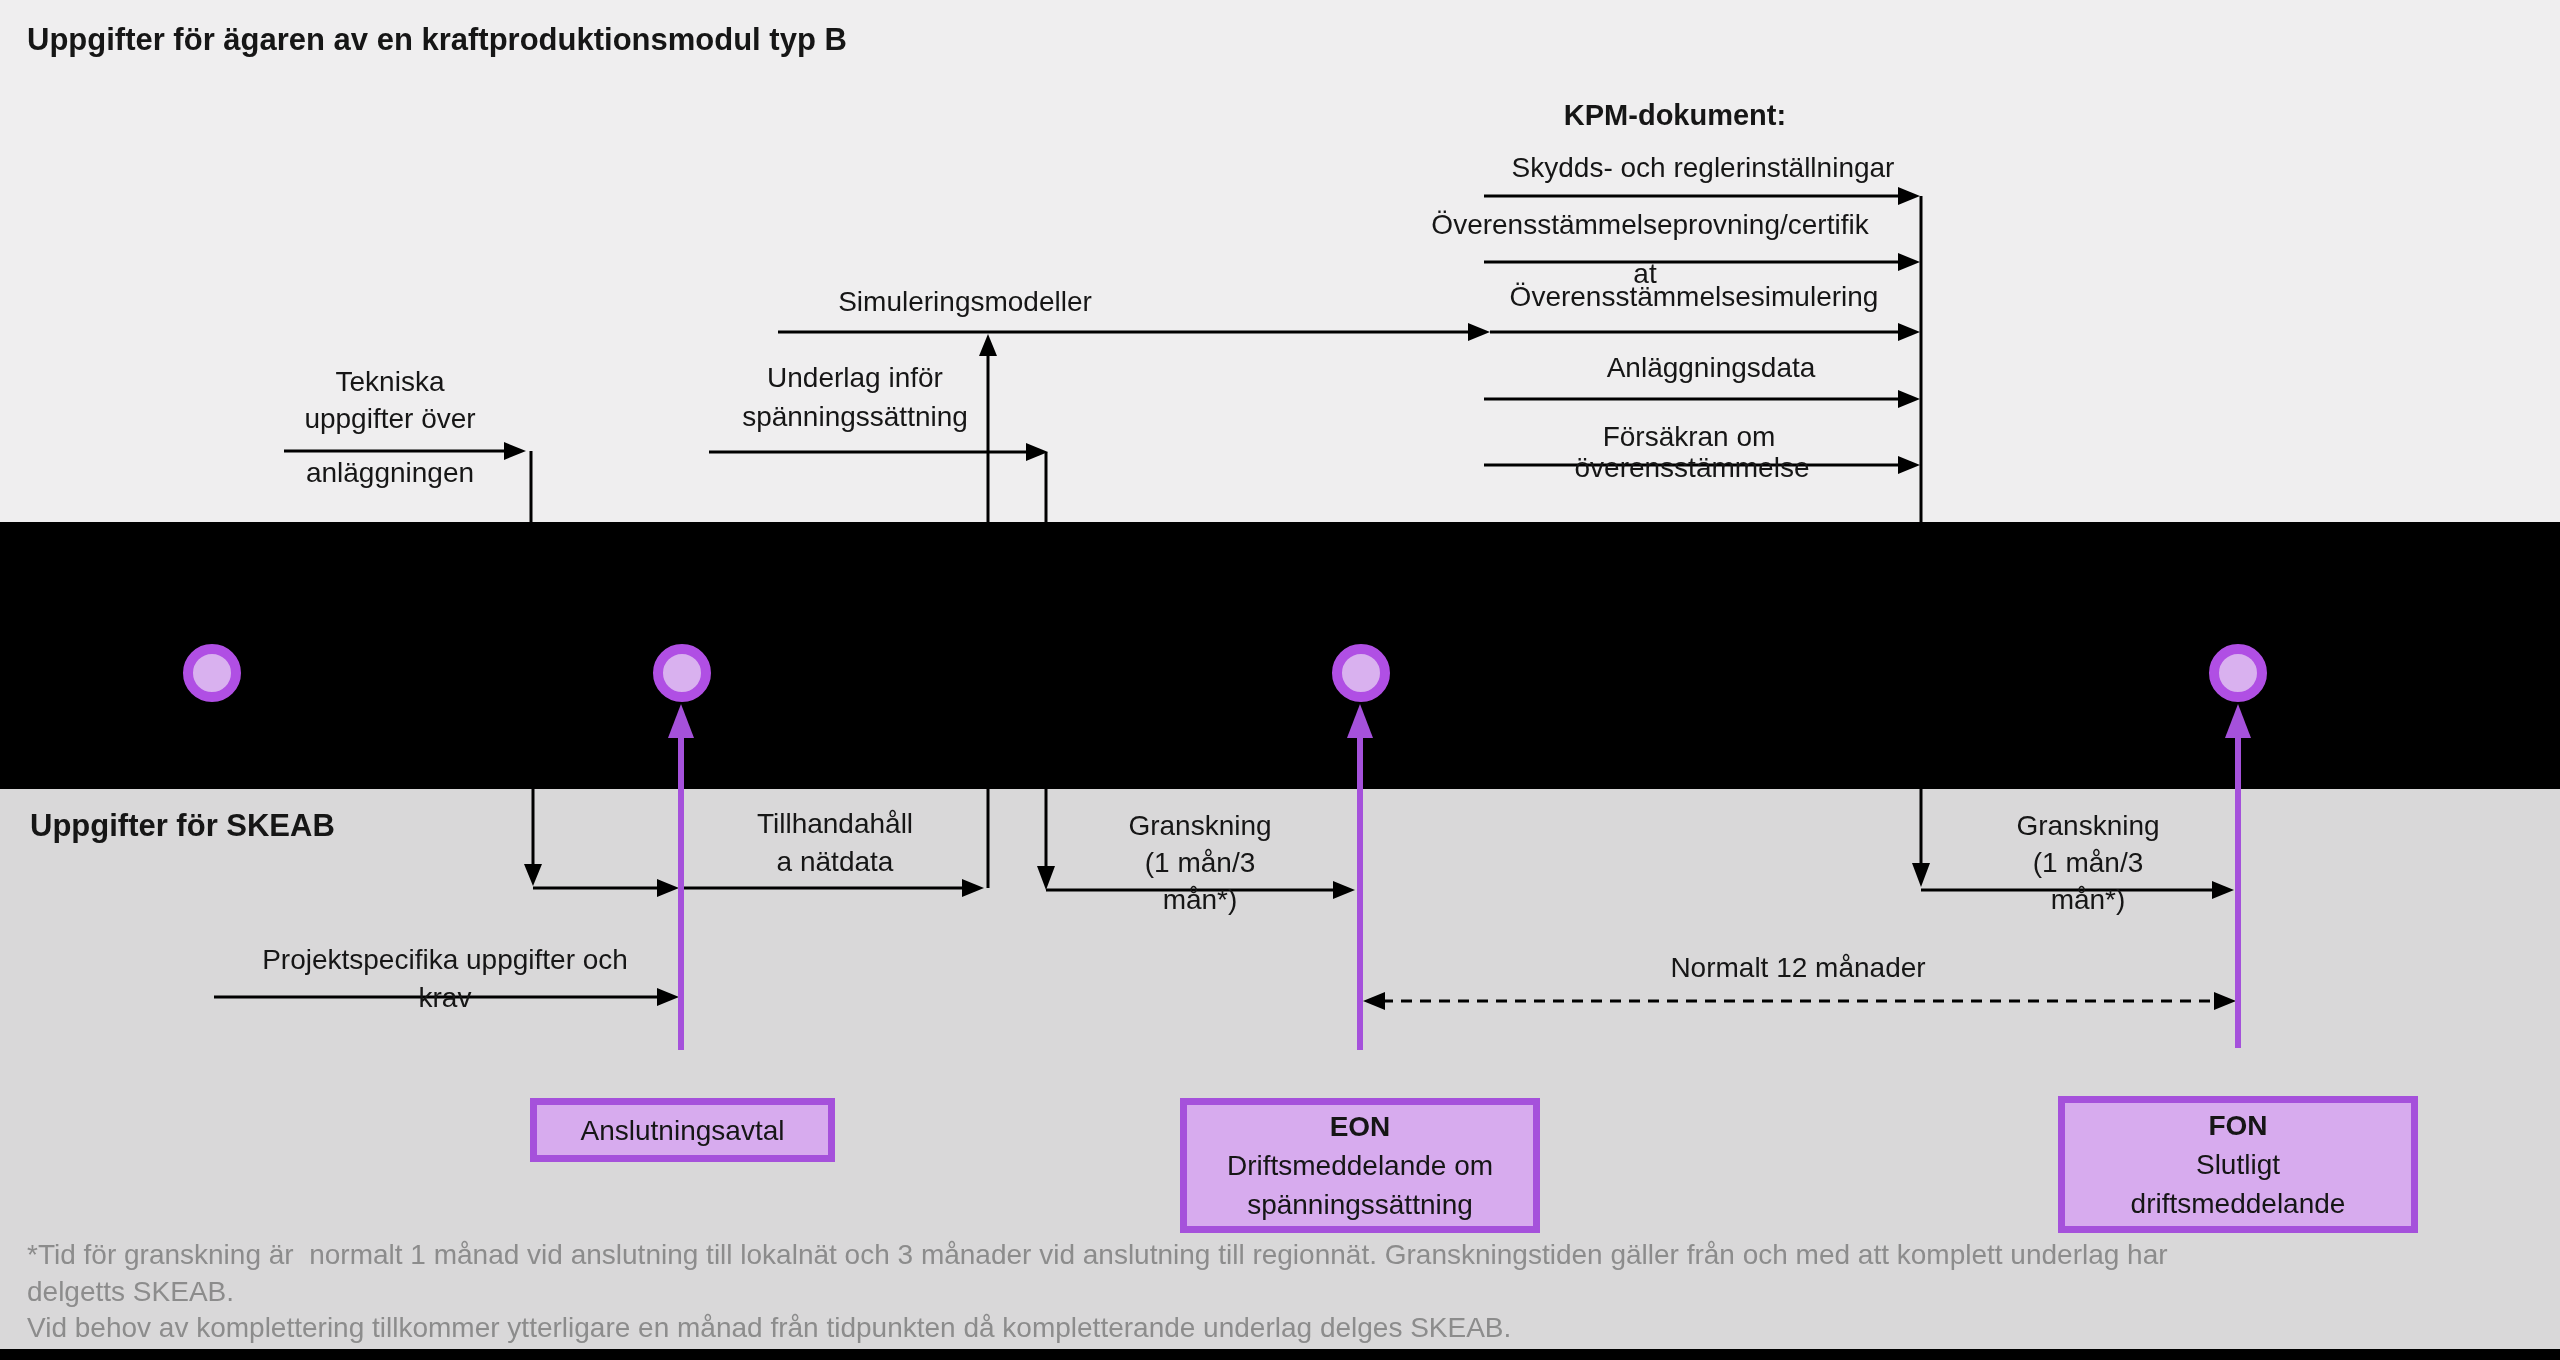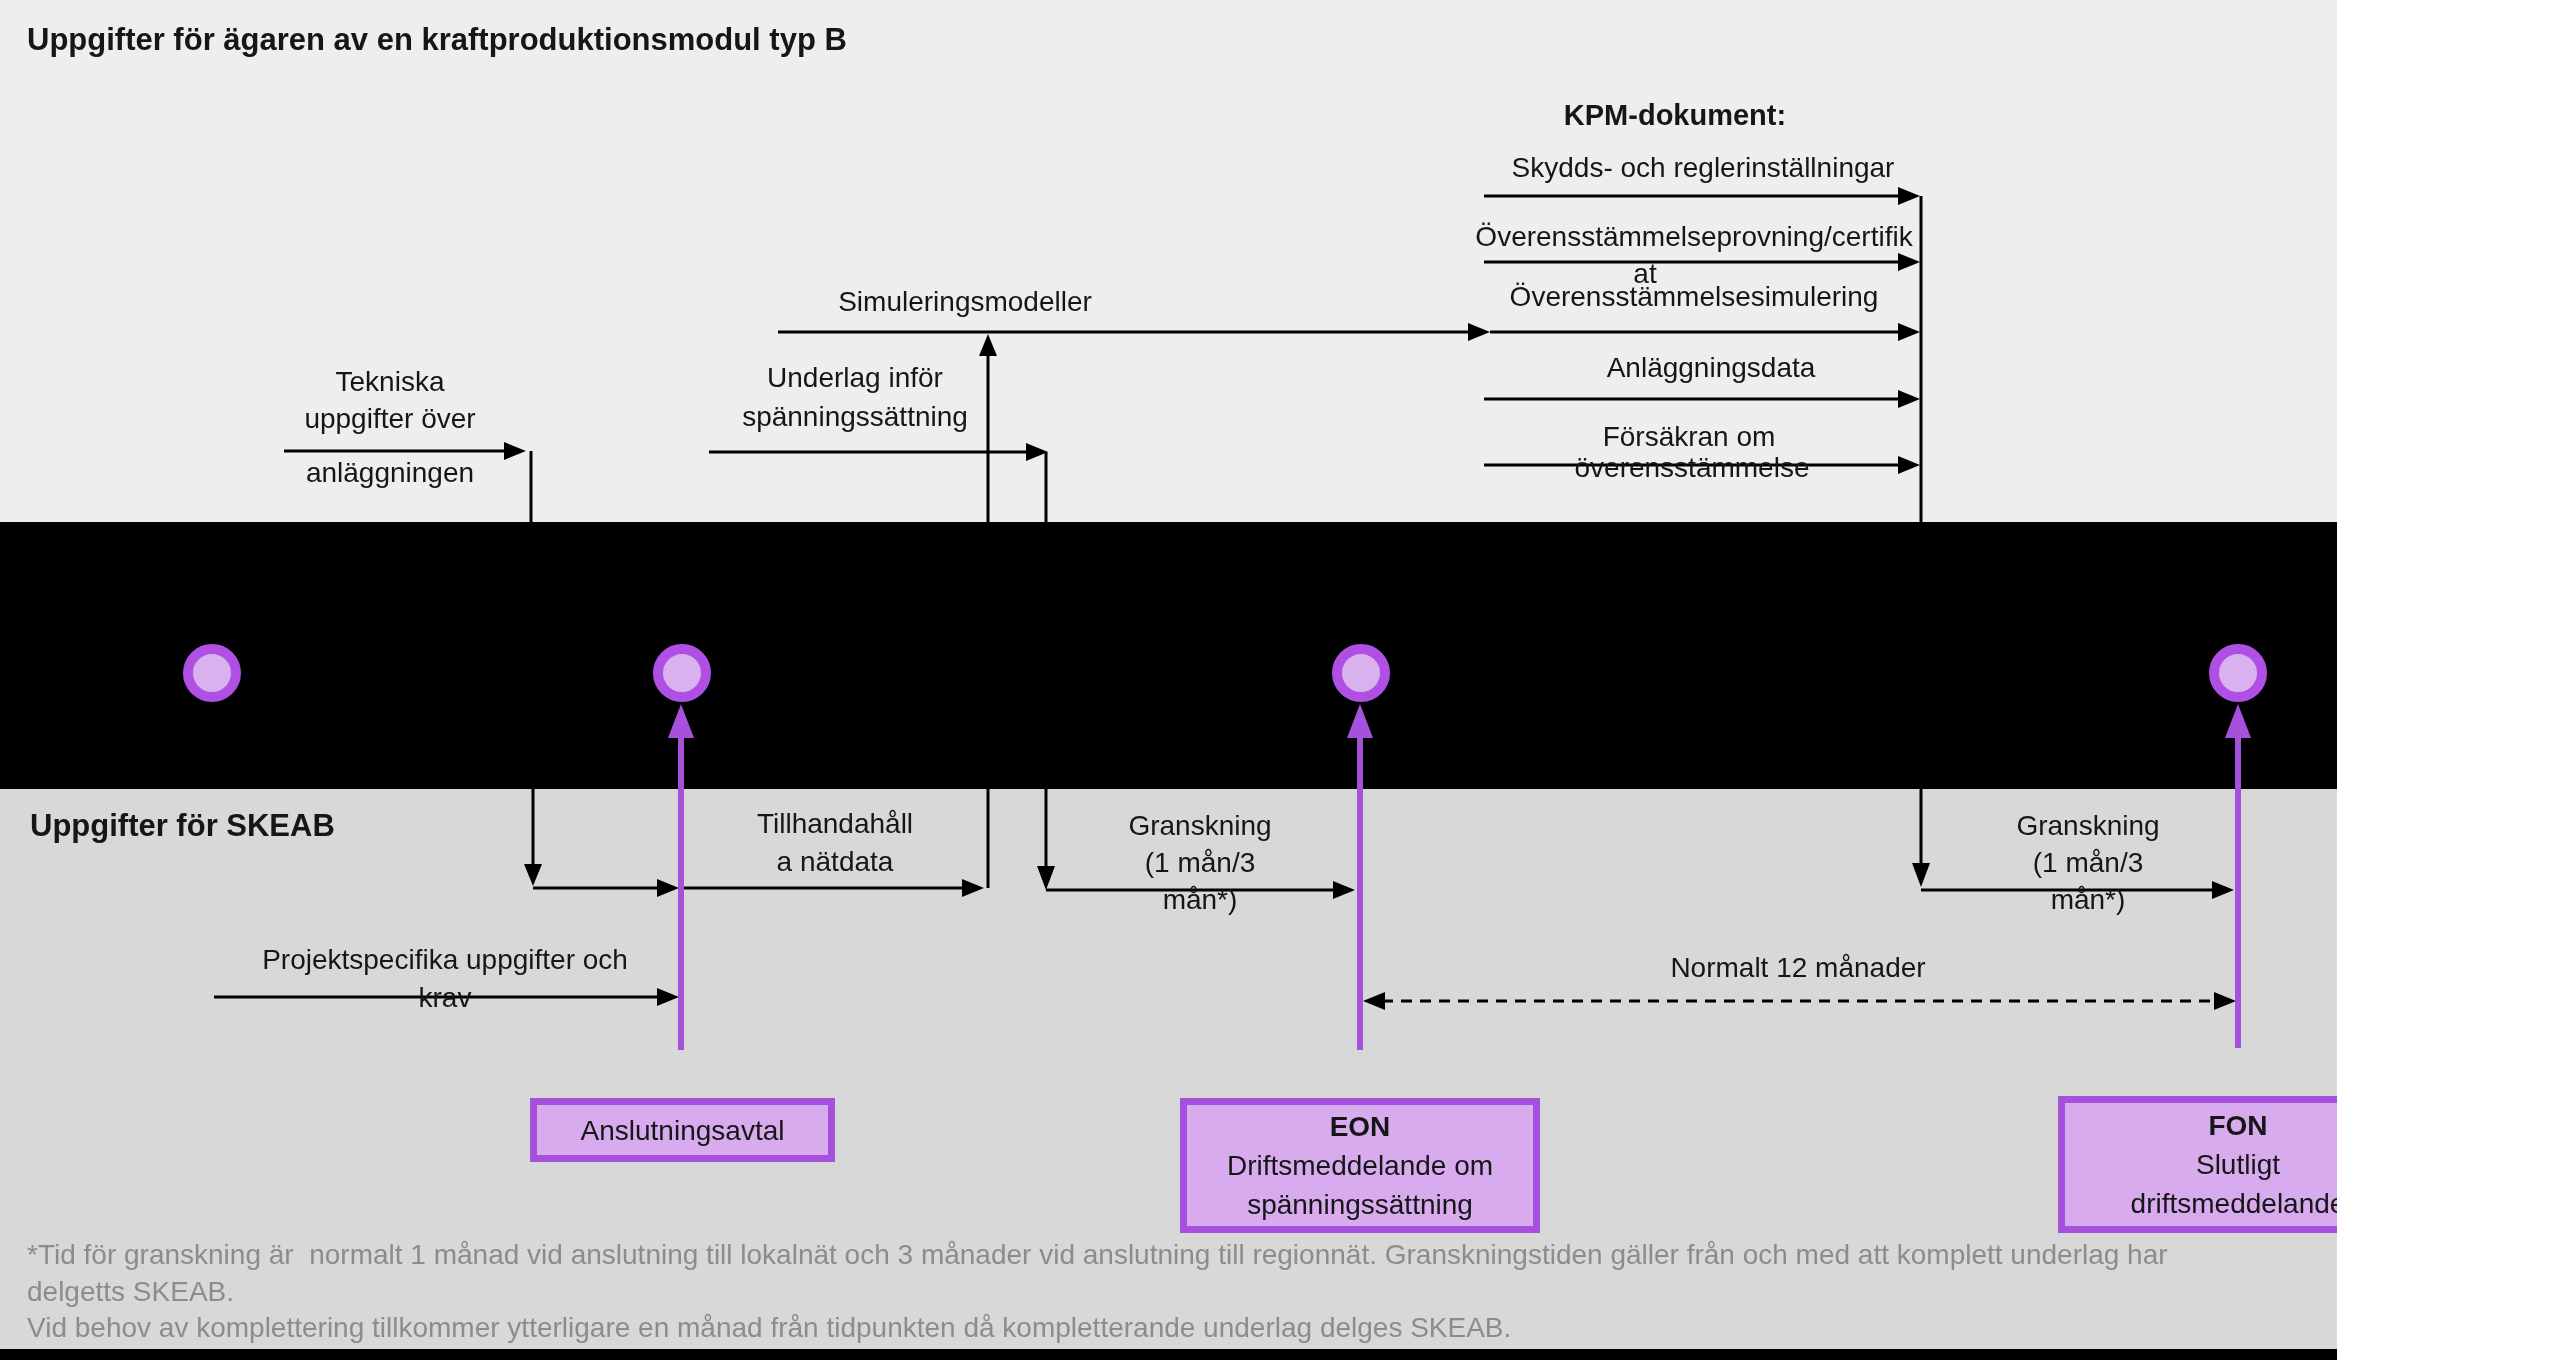--- a/index.html
+++ b/index.html
@@ -3,21 +3,21 @@
 <meta charset="utf-8">
 <style>
   :root{
     --bg_top:#efeeef; --bg_bottom:#d9d8d9; --band:#000000;
     --accent:#a551db; --accent_fill:#d7abee;
     --ring:#b04fe4; --ring_fill:#d9b1ef;
     --ink:#161616; --muted:#8c8c8c;
   }
   html,body{margin:0;padding:0;}
   #stage{
-    position:relative; width:2337px; height:1360px; overflow:hidden;
+    position:relative; width:2560px; height:1360px; overflow:hidden;
     font-family:"Liberation Sans", sans-serif; color:var(--ink);
     background:var(--bg_top);
   }
   .section{position:absolute; left:0; width:2560px;}
   #sec-top{top:0; height:522px; background:var(--bg_top);}
   #sec-band{top:522px; height:267px; background:var(--band);}
   #sec-bottom{top:789px; height:571px; background:var(--bg_bottom);}
   #bottom-bar{position:absolute; left:0; top:1349px; width:2560px; height:11px; background:var(--band);}
   svg#wires{position:absolute; left:0; top:0;}
   .lbl{
@@ -115,21 +115,21 @@
     <polygon class="phead" points="1347,738 1373,738 1360,704"></polygon>
     <line class="pwire" x1="2238" y1="734" x2="2238" y2="1048"></line>
     <polygon class="phead" points="2225,738 2251,738 2238,704"></polygon>
   </svg>
 
   <div class="lbl-left h-bold" style="left:27px; top:22px;">Uppgifter för ägaren av en kraftproduktionsmodul typ B</div>
   <div class="lbl h-kpm" style="left:1675px; top:99px;">KPM-dokument:</div>
   <div class="lbl-left h-bold" style="left:30px; top:808px;">Uppgifter för SKEAB</div>
 
   <div class="lbl" style="left:1703px; top:152px;">Skydds- och reglerinställningar</div>
-  <div class="lbl" style="left:1650px; top:221px;margin-left:44px;">Överensstämmelseprovning/certifik</div>
+  <div class="lbl" style="left:1650px; top:209px;">Överensstämmelseprovning/certifik</div>
   <div class="lbl" style="left:1645px; top:258px;">at</div>
   <div class="lbl" style="left:1694px; top:281px;">Överensstämmelsesimulering</div>
   <div class="lbl" style="left:965px; top:286px;">Simuleringsmodeller</div>
   <div class="lbl" style="left:1711px; top:352px;">Anläggningsdata</div>
   <div class="lbl" style="left:1689px; top:421px;">Försäkran om</div>
   <div class="lbl" style="left:1692px; top:452px;">överensstämmelse</div>
   <div class="lbl" style="left:390px; top:366px;">Tekniska</div>
   <div class="lbl" style="left:390px; top:403px;">uppgifter över</div>
   <div class="lbl" style="left:390px; top:457px;">anläggningen</div>
   <div class="lbl" style="left:855px; top:362px;">Underlag inför</div>

